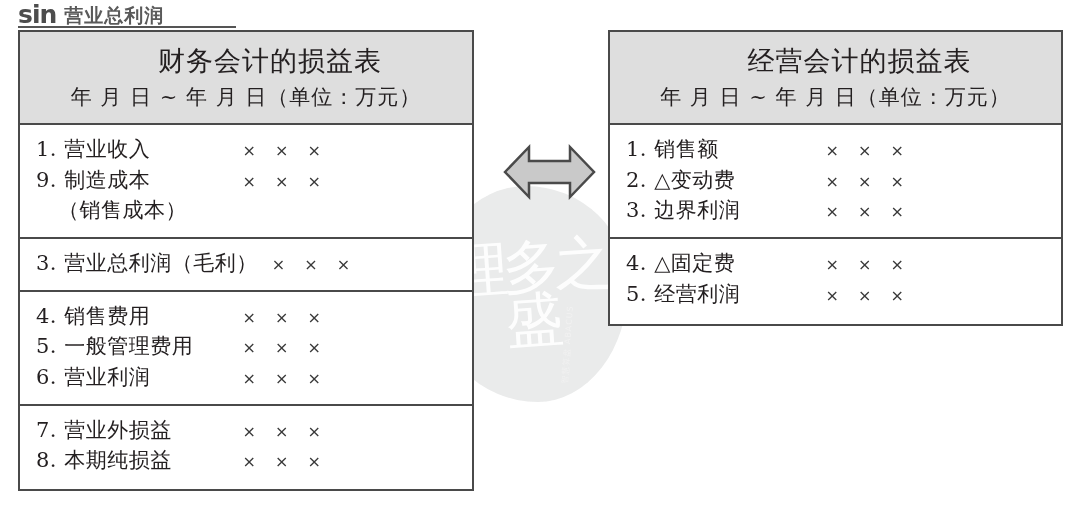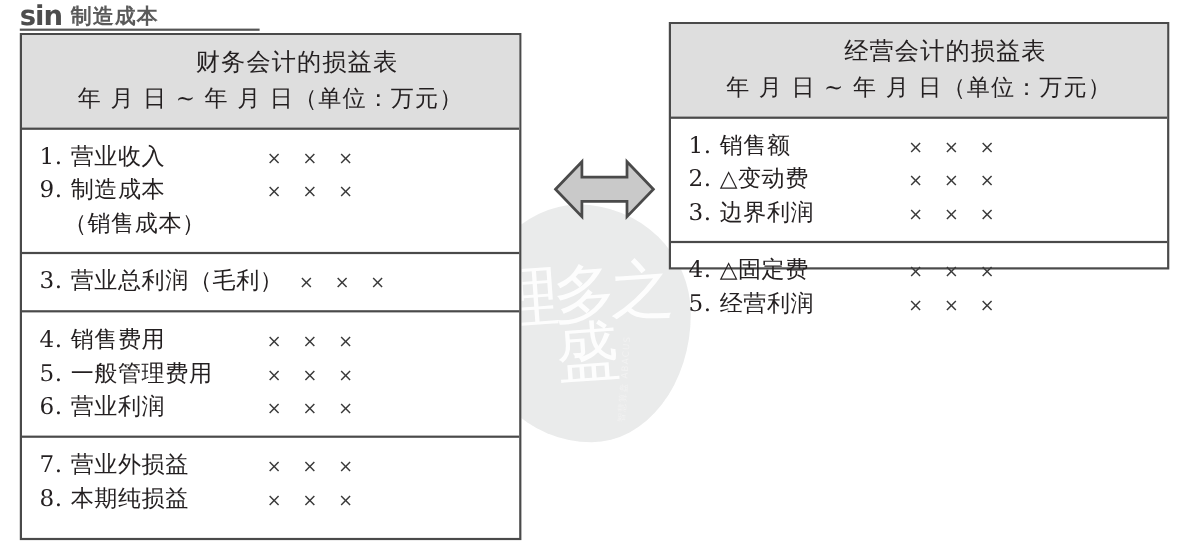--- a/index.html
+++ b/index.html
@@ -98,31 +98,31 @@
 
   
   .stmt {
     position: absolute;
     box-sizing: border-box;
     border: 2px solid #4a4a4a;
     background: #ffffff;
     z-index: 3;
   }
   #stmt-left  { left: 18px;  top: 30px; width: 456px; height: 461px; }
-  #stmt-right { left: 608px; top: 20px; width: 455px; height: 225px; }
+  #stmt-right { left: 608px; top: 30px; width: 455px; height: 296px; }
 
   .stmt-header {
     box-sizing: border-box;
     background: #dedede;
     border-bottom: 2px solid #4a4a4a;
     padding: 9px 0 10px 0;
     text-align: center;
   }
   .stmt-title {
-    font-size: 22px;
+    font-size: 27px;
     line-height: 1.5;
     letter-spacing: 1px;
     margin-left: 48px;
   }
   .stmt-period {
     font-size: 21px;
     line-height: 1.5;
     letter-spacing: 1px;
   }
 
@@ -167,21 +167,21 @@
     width: 93px;
     height: 62px;
     z-index: 4;
   }
 </style>
 </head>
 <body>
 
 <div id="brand">
   <span class="logo-mark"><span>sin</span></span>
-  <span class="logo-text">制造成本</span>
+  <span class="logo-text">营业总利润</span>
 </div>
 <div id="brand-rule"></div>
 
 <div id="watermark">
   <div class="wm-glyphs">理多之盛</div>
   <div class="wm-sub">智慧算盘 ABACUS</div>
 </div>
 
 <div class="stmt" id="stmt-left">
   <div class="stmt-header">

